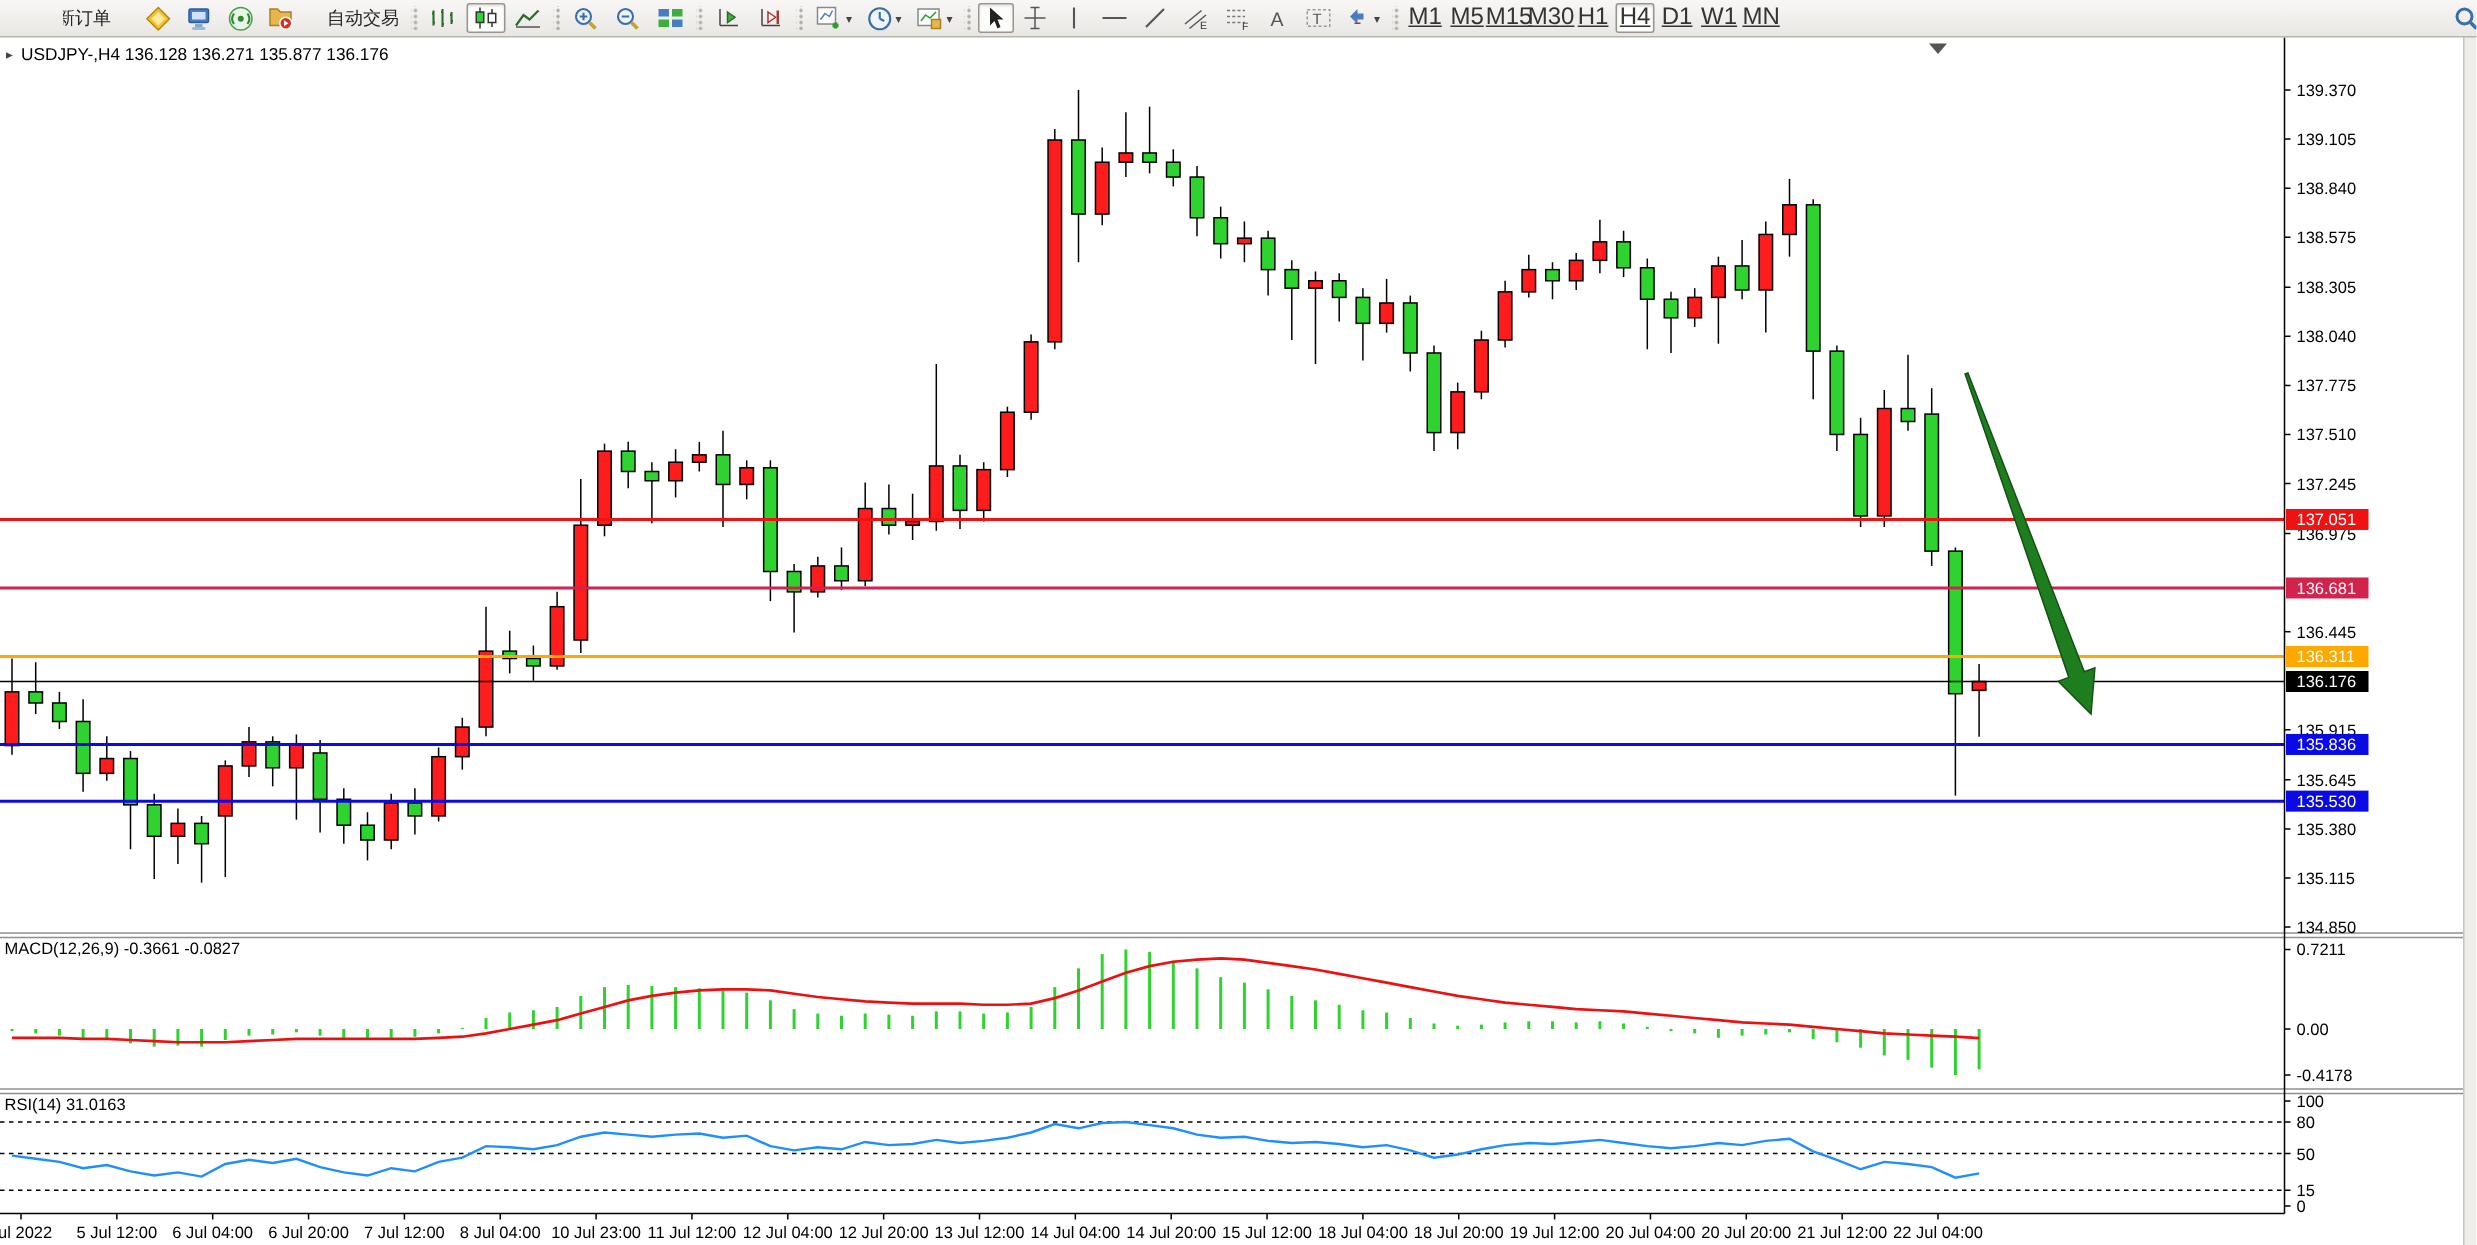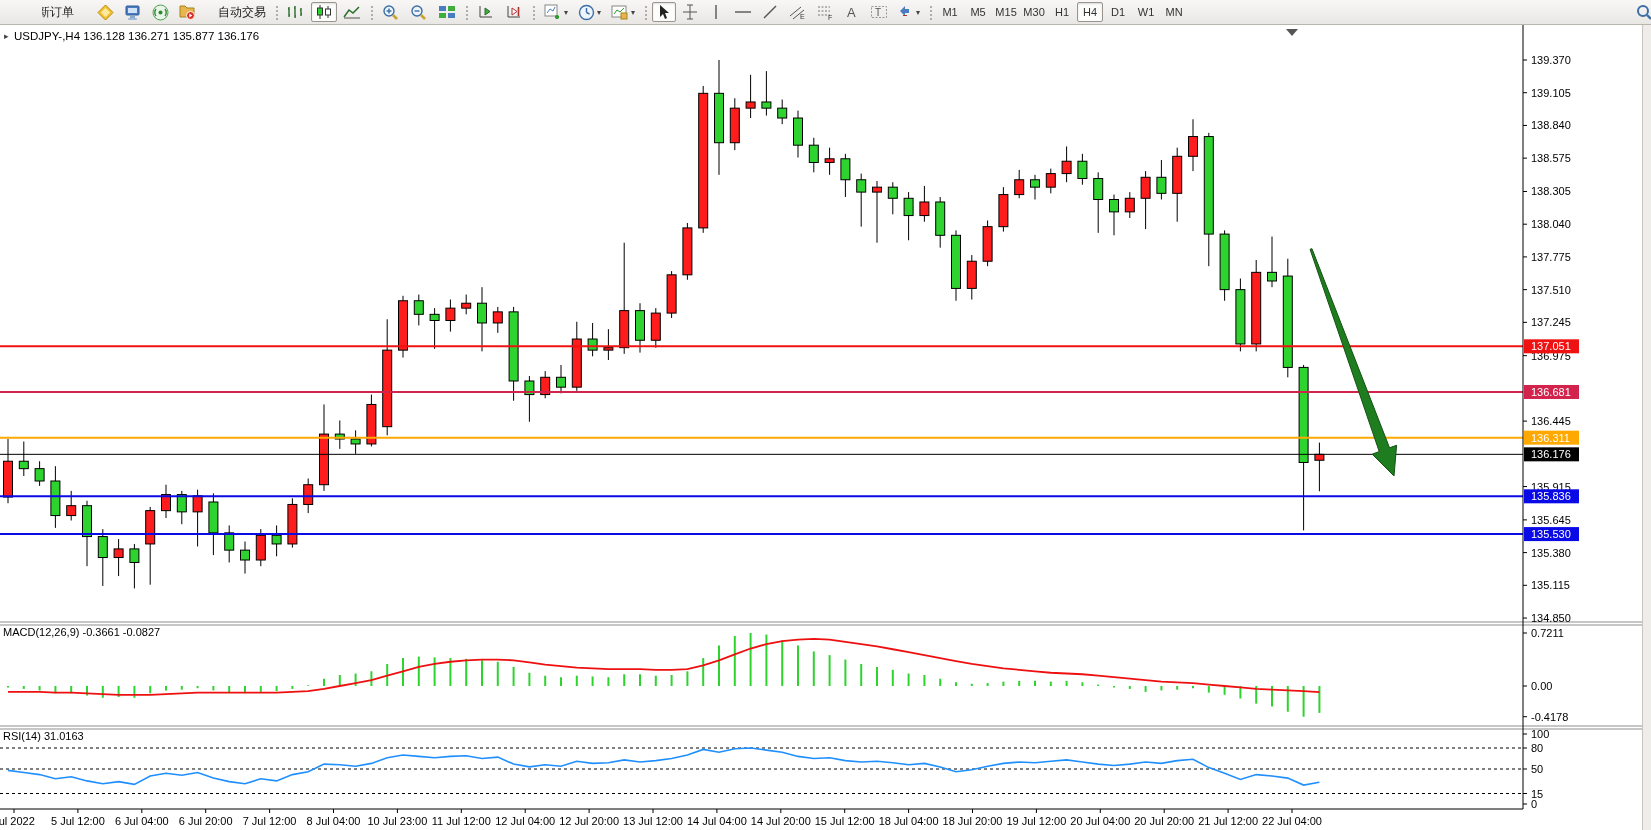--- a/index.html
+++ b/index.html
@@ -14,21 +14,21 @@
     background-size:4px 4px;background-position:1px 1px;}
   .tb-btn{display:flex;align-items:center;justify-content:center;height:20px;min-width:24px;
     padding:0 3px;margin:0 1px;border:1px solid transparent;border-radius:2px;box-sizing:border-box;}
   .tb-btn.pressed{border:1px solid #9a958e;background:#fdfdfc;box-shadow:inset 0 1px 2px rgba(0,0,0,.12);}
   .tb-btn svg{display:block;}
   .tb-label{margin-left:21px;white-space:nowrap;}
   .neworder{overflow:hidden;width:50px;justify-content:flex-start;}
   .neworder span{margin-left:-7px;white-space:nowrap;}
   .dd{font-size:8px;color:#444;margin-left:2px;}
   .tf-btn{width:26px;height:20px;display:flex;align-items:center;justify-content:center;
-    font-size:11px;color:#333;border:1px solid transparent;border-radius:2px;box-sizing:border-box;margin:0 1px;}
+    font-size:16px;color:#333;border:1px solid transparent;border-radius:2px;box-sizing:border-box;margin:0 1px;text-decoration:underline;}
   .tf-btn.active{border:1px solid #9a958e;background:#fdfdfc;box-shadow:inset 0 1px 2px rgba(0,0,0,.15);}
   #tb-right{margin-left:auto;display:flex;align-items:center;padding-right:6px;}
   .chat-wrap{position:relative;margin-left:8px;}
   .badge{position:absolute;top:-4px;right:-6px;background:#e03c1e;color:#fff;border-radius:8px;
     font-size:10px;line-height:12px;padding:0 4px;font-weight:bold;border:1px solid #c22f14;}
   
   #chart-wrap{position:absolute;left:0;top:0;width:1651px;height:830px;}
   #chart-svg text{font-family:"Liberation Sans","DejaVu Sans",sans-serif;}
   #right-strip{position:absolute;right:0;top:24px;width:8px;height:806px;background:#efedea;border-left:1px solid #c8c5c0;z-index:4;}
 </style>

